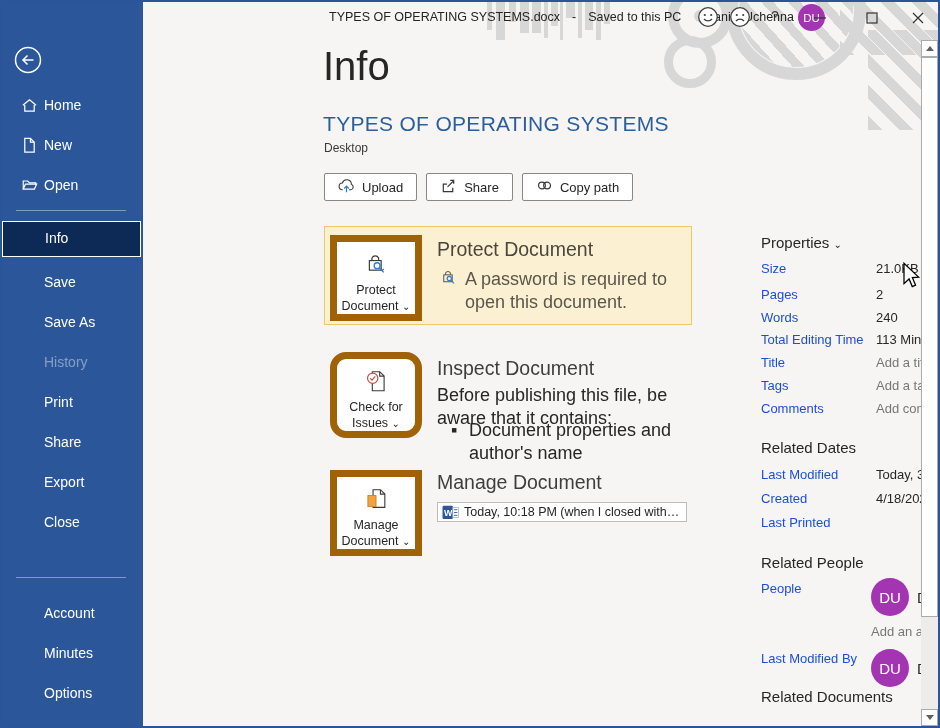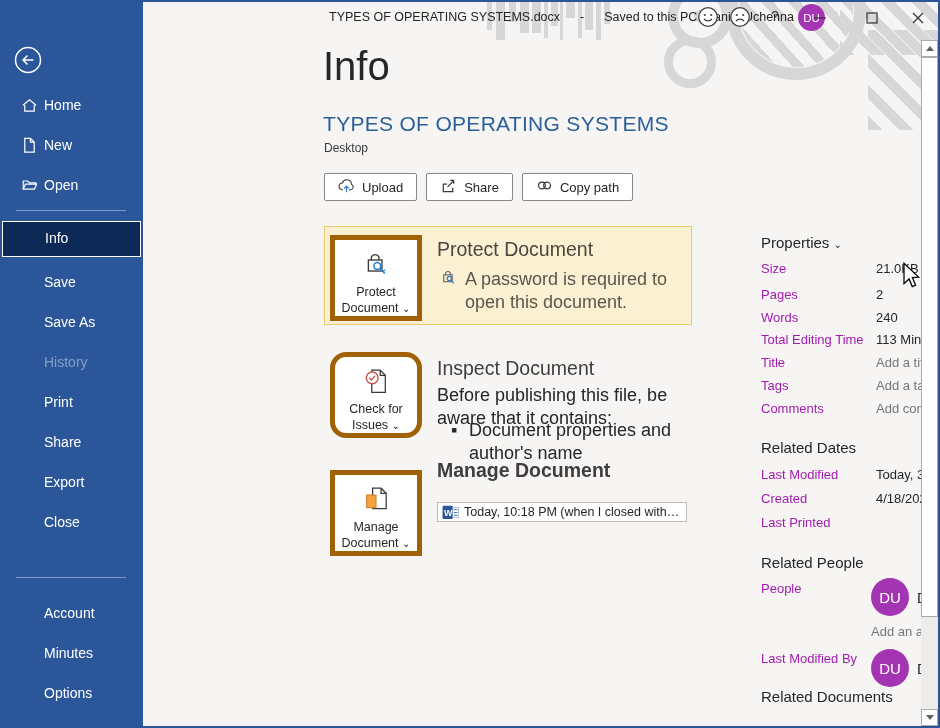--- a/index.html
+++ b/index.html
@@ -16,21 +16,21 @@
   .side-item { position:absolute; left:0; width:143px; height:34px; display:flex; align-items:center; color:#fff; font-size:14px; cursor:default; }
   .side-item .lbl { position:absolute; left:44px; }
   .side-item .ico { position:absolute; left:21px; width:17px; height:17px; }
   .side-divider { position:absolute; left:16px; width:110px; height:1px; background:rgba(255,255,255,0.4); }
   #side-selected { position:absolute; left:2px; top:221px; width:139px; height:36px; background:#0d2a56; border:1.5px solid #ffffff; }
   .disabled-item { color:rgba(255,255,255,0.42); }
   #back-button { position:absolute; left:14px; top:46px; width:28px; height:28px; }
 
   
   #titlebar { position:absolute; left:143px; top:0; width:797px; height:36px; z-index:10; }
-  #file-title { position:absolute; left:186px; top:10px; font-size:12.5px; color:#252423; display:flex; gap:20px; white-space:nowrap; }
+  #file-title { position:absolute; left:186px; top:10px; font-size:12.5px; color:#252423; display:flex; gap:12px; white-space:nowrap; }
   #user-name { position:absolute; left:562px; top:10px; font-size:12.5px; color:#252423; white-space:nowrap; }
   #user-badge { position:absolute; left:655px; top:4px; width:27px; height:27px; border-radius:50%; background:#a435b2; color:#fff; font-size:11.5px; display:flex; align-items:center; justify-content:center; }
   .tb-ico { position:absolute; top:6px; width:22px; height:22px; }
   .win-ctl { position:absolute; top:9px; width:18px; height:18px; }
 
   
   #decor { position:absolute; left:480px; top:0; width:458px; height:140px; overflow:hidden; pointer-events:none; z-index:1; }
   .bar { position:absolute; top:0; background:#d7d7d7; }
   .donut { position:absolute; border-radius:50%; border:10px solid #d7d7d7; }
   .dot { position:absolute; border-radius:50%; background:#d7d7d7; }
@@ -41,33 +41,33 @@
   #content { position:absolute; left:143px; top:0; width:797px; height:728px; z-index:2; }
   #page-title { position:absolute; left:180px; top:44px; font-size:40px; font-weight:300; color:#262626; }
   #doc-title { position:absolute; left:180px; top:112px; font-size:21px; color:#2b5f9b; letter-spacing:0.3px; }
   #doc-location { position:absolute; left:181px; top:141px; font-size:12px; color:#3b3a39; }
 
   #toolbar { position:absolute; left:181px; top:173px; display:flex; gap:9px; }
   .tb-btn { height:28px; background:#fff; border:1px solid #8a8886; border-radius:2px; display:flex; align-items:center; gap:7px; padding:0 13px; font-size:13px; color:#262626; cursor:default; white-space:nowrap; }
   .tb-btn svg { width:17px; height:17px; }
 
   #protect-panel { position:absolute; left:181px; top:226px; width:368px; height:99px; background:#fbf1d2; border:1px solid #edc967; }
-  .tile { position:absolute; width:92px; height:86px; background:#fff; border:5px solid #a16207; display:flex; flex-direction:column; align-items:center; padding-top:9px; cursor:default; }
+  .tile { position:absolute; width:92px; height:86px; background:#fff; border:7px solid #a16207; display:flex; flex-direction:column; align-items:center; padding-top:9px; cursor:default; }
   .tile svg { width:34px; height:34px; }
   .tile-label { margin-top:4px; font-size:12.5px; color:#262626; text-align:center; line-height:1.3; }
   .caret { font-size:10px; color:#262626; }
   .section-heading { position:absolute; font-size:19.5px; font-weight:300; color:#3f3e3d; white-space:nowrap; }
   .body-text { position:absolute; font-size:18px; color:#262626; line-height:1.3; }
 
   #version-box { position:absolute; left:294px; top:502px; width:250px; height:20px; background:#fff; border:1px solid #bebbb8; display:flex; align-items:center; gap:5px; padding:0 4px; font-size:12.5px; color:#262626; overflow:hidden; white-space:nowrap; }
   #version-box .vtxt { overflow:hidden; text-overflow:ellipsis; }
 
   
   .rc-heading { position:absolute; left:618px; font-size:15px; color:#262626; white-space:nowrap; }
-  .rc-label { position:absolute; left:618px; font-size:13px; color:#a21caf; white-space:nowrap; }
+  .rc-label { position:absolute; left:618px; font-size:13px; color:#1d4ed8; white-space:nowrap; }
   .rc-value { position:absolute; left:733px; font-size:13px; color:#262626; white-space:nowrap; }
   .rc-placeholder { color:#767676 !important; }
   .avatar { position:absolute; left:728px; width:38px; height:38px; border-radius:50%; background:#a435b2; color:#fff; font-size:15px; display:flex; align-items:center; justify-content:center; }
   .person-name { position:absolute; left:774px; font-size:15px; color:#262626; white-space:nowrap; }
 
   
   #scrollbar { position:absolute; left:921px; top:40px; width:17px; height:686px; background:#fcfcfc; z-index:20; }
   .scroll-btn { position:absolute; left:0; width:17px; height:17px; background:#fff; border:1px solid #ababab; display:flex; align-items:center; justify-content:center; }
   #scroll-thumb { position:absolute; left:0; top:17px; width:17px; height:560px; background:#ffffff; border:1px solid #ababab; }
   #scroll-track-lower { position:absolute; left:0; top:577px; width:17px; height:92px; background:#edecea; }
@@ -217,21 +217,21 @@
     <div class="tile" style="left:187px;top:470px;">
       <svg viewBox="0 0 36 36">
         <path d="M14 5h10l6 6v18H14z" fill="#fff" stroke="#3b3a39" stroke-width="1.5"></path>
         <path d="M24 5v6h6" fill="none" stroke="#3b3a39" stroke-width="1.5"></path>
         <rect x="7" y="13" width="11" height="15" fill="#f2a33c" stroke="#d07b28" stroke-width="1.2"></rect>
       </svg>
       <div class="tile-label"><span>Manage</span><br>
         <span>Document</span>
         <span class="caret">⌄</span></div>
     </div>
-    <div class="section-heading" style="left:294px;top:459px;font-weight:bold;">Manage Document</div>
+    <div class="section-heading" style="left:294px;top:471px;">Manage Document</div>
     <div id="version-box">
       <span style="flex:0 0 auto;display:flex;">
         <svg width="17" height="15" viewBox="0 0 18 16">
             <rect x="0.5" y="0.8" width="11" height="14.2" rx="1.2" fill="#2b579a"></rect>
             <text x="2.1" y="11.6" font-size="9.5" font-weight="bold" fill="#fff" font-family="sans-serif">W</text>
             <rect x="11.5" y="2.6" width="6" height="10.8" fill="#fff" stroke="#9aa7c4" stroke-width="0.7"></rect>
             <line x1="12.6" y1="5" x2="16.4" y2="5" stroke="#2b579a" stroke-width="0.9"></line>
             <line x1="12.6" y1="8" x2="16.4" y2="8" stroke="#2b579a" stroke-width="0.9"></line>
             <line x1="12.6" y1="11" x2="16.4" y2="11" stroke="#2b579a" stroke-width="0.9"></line>
           </svg>

